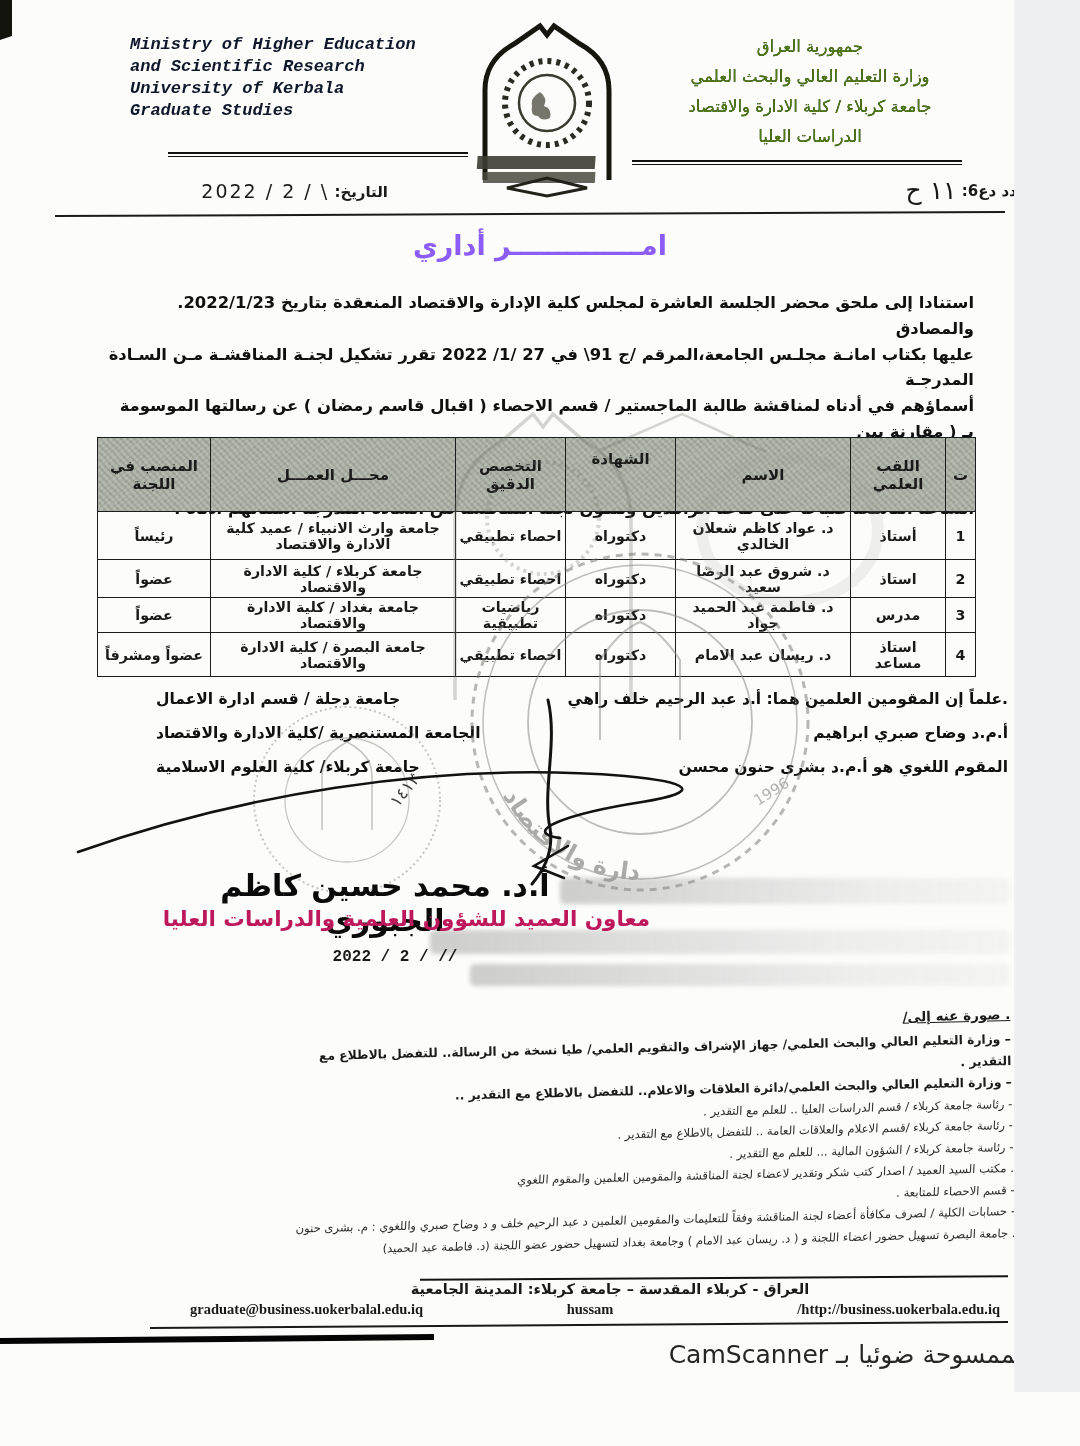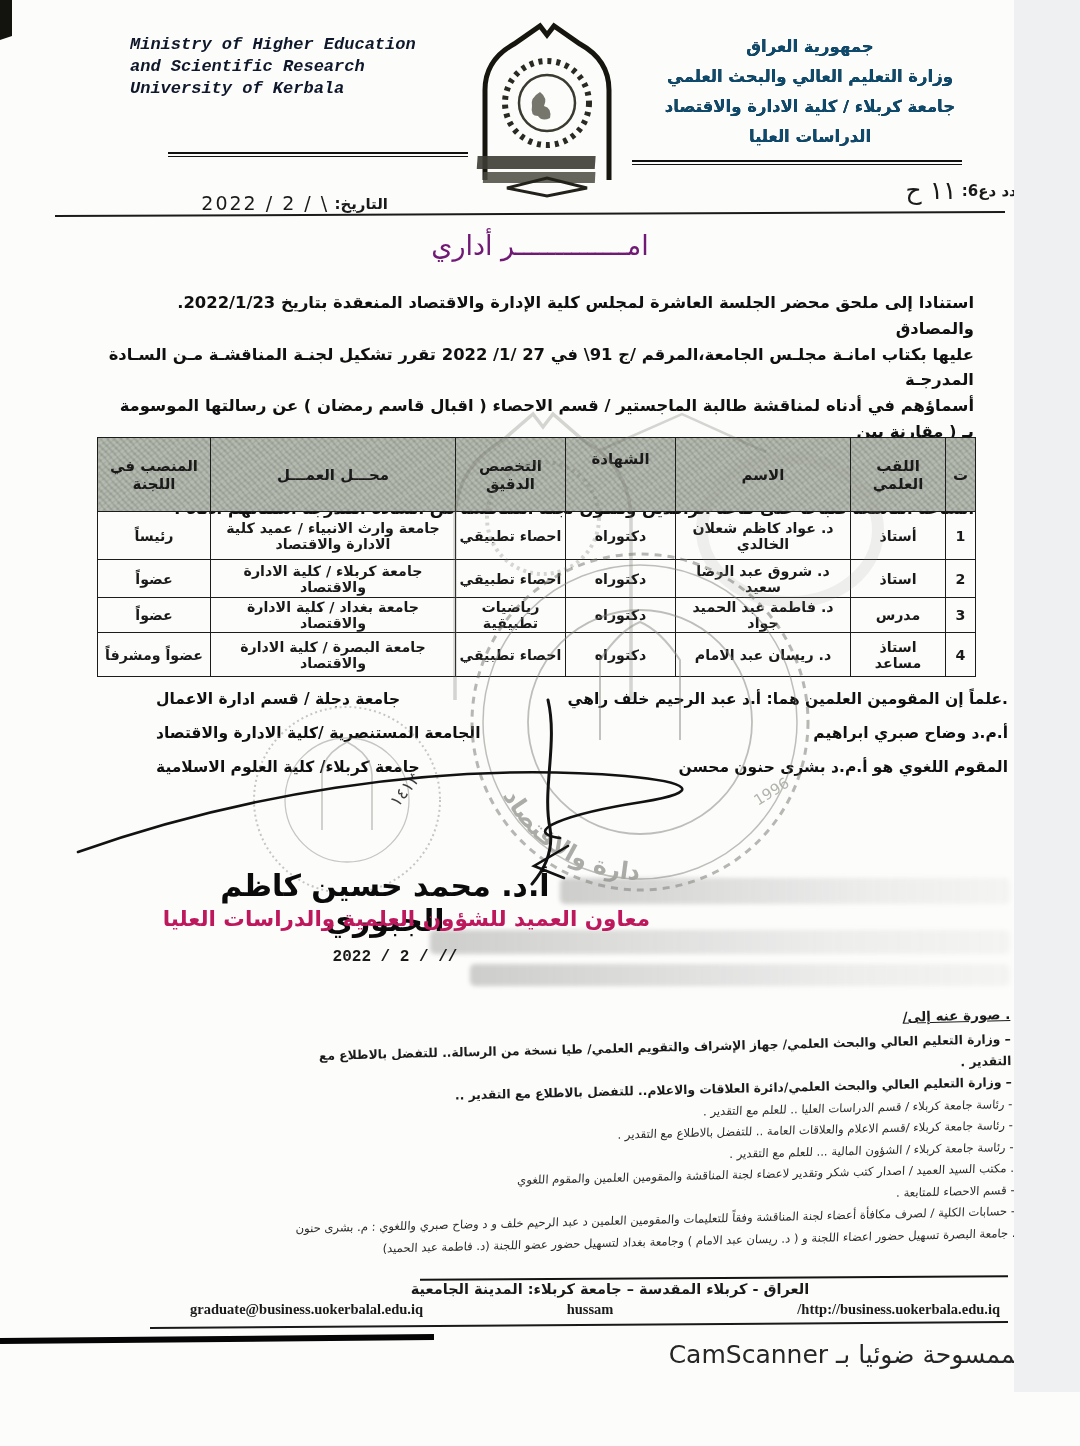--- a/index.html
+++ b/index.html
@@ -4,32 +4,32 @@
 <style>
   * { margin:0; padding:0; box-sizing:border-box; }
   html,body { width:1080px; height:1446px; }
   body { font-family:"DejaVu Sans", sans-serif; background:#ffffff; position:relative; overflow:hidden; color:#1a1a1a; }
   .page { position:absolute; inset:0; background:#fcfcfb; }
   .side-strip { position:absolute; right:0; top:0; width:66px; height:1392px; background:#eef0f2; }
   .corner-wedge { position:absolute; left:0; top:0; width:12px; height:40px; background:#14140f; transform:skewY(-18deg); transform-origin:top left; }
 
   
   .hdr-en { position:absolute; left:130px; top:34px; width:350px; font-family:Liberation Mono, monospace; font-style:italic; font-weight:bold; font-size:17px; line-height:22px; color:#0f172a; }
-  .hdr-ar { position:absolute; left:645px; top:32px; width:330px; text-align:center; direction:rtl; font-weight:bold; font-size:16.5px; line-height:30px; color:#0c4a6e; text-shadow:0 0 .6px #000; }
+  .hdr-ar { position:absolute; left:645px; top:32px; width:330px; text-align:center; direction:rtl; font-weight:normal; font-size:16.5px; line-height:30px; color:#4d7c0f; text-shadow:0 0 .6px #000; }
   .rule-en { position:absolute; left:168px; top:152px; width:300px; border-top:2px solid #111; border-bottom:1px solid #111; height:5px; }
   .rule-ar { position:absolute; left:632px; top:160px; width:330px; border-top:2px solid #111; border-bottom:1px solid #111; height:5px; }
   .logo-box { position:absolute; left:452px; top:8px; width:190px; height:190px; }
 
   .num-row { position:absolute; left:842px; top:176px; width:195px; direction:rtl; font-size:15px; font-weight:bold; }
   .num-row .hand { font-weight:400; font-size:25px; letter-spacing:4px; vertical-align:-3px; }
-  .date-row { position:absolute; left:128px; top:192px; width:260px; direction:rtl; font-size:15px; font-weight:bold;text-align:right; }
+  .date-row { position:absolute; left:128px; top:180px; width:260px; direction:rtl; font-size:15px; font-weight:bold;text-align:right; }
   .date-row .hand { direction:ltr; unicode-bidi:bidi-override; display:inline-block; font-weight:400; font-size:19px; letter-spacing:2px; vertical-align:-1px; }
   .full-rule { position:absolute; left:55px; top:213px; width:950px; height:2.4px; background:#1b1b1b; transform:rotate(-0.25deg); }
 
-  .doc-title { position:absolute; left:340px; top:230px; width:400px; text-align:center; direction:rtl; font-size:27px; font-weight:normal; color:#701a75; }
+  .doc-title { position:absolute; left:340px; top:230px; width:400px; text-align:center; direction:rtl; font-size:27px; font-weight:bold; color:#8b5cf6; }
 
   .body-par { position:absolute; left:106px; top:290px; width:868px; direction:rtl; text-align:right; font-size:16.4px; font-weight:bold; line-height:25.8px; color:#101010; }
 
   
   .cmt-table { position:absolute; left:97px; top:437px; width:878px; border-collapse:collapse; direction:rtl; table-layout:fixed; }
   .cmt-table th, .cmt-table td { border:1.7px solid #1c1c1c; text-align:center; vertical-align:middle; font-weight:bold; padding:1px 3px; }
   .cmt-table th { font-size:15px; height:74px;
       background-color:#b6bbb1;
       background-image:repeating-linear-gradient(47deg, rgba(45,55,45,.16) 0 2px, transparent 2px 5px),
                        repeating-linear-gradient(-39deg, rgba(45,55,45,.13) 0 1px, transparent 1px 4px);
@@ -74,20 +74,21 @@
 <body>
 
 <div class="page">
 
   <div class="corner-wedge"></div>
 
   <div class="hdr-en">
     <div>Ministry of Higher Education</div>
     <div>and Scientific Research</div>
     <div>University of Kerbala</div>
+    <div>Graduate Studies</div>
   </div>
 
   <div class="logo-box">
     <svg width="190" height="190" viewBox="0 0 190 190">
       <path d="M33,172 L33,82 Q33,52 62,36 L88,18 L95,27 L102,18 L128,36 Q157,52 157,82 L157,172" fill="none" stroke="#16160f" stroke-width="5"></path>
       <circle cx="95" cy="95" r="42" fill="none" stroke="#2a2a22" stroke-width="6" stroke-dasharray="4 5"></circle>
       <circle cx="95" cy="95" r="28" fill="none" stroke="#3a3a30" stroke-width="2.5"></circle>
       <path d="M88,84 q8,6 4,14 q8,2 6,12 q-8,4 -12,-2 q-8,0 -6,-10 q-2,-8 8,-14" fill="#55544a" opacity=".8"></path>
       <rect x="36" y="148" width="118" height="13" fill="#3c3c34" transform="skewX(-4)" opacity=".9"></rect>
       <rect x="40" y="164" width="112" height="11" fill="#4a4a40" transform="skewX(-3)" opacity=".85"></rect>

